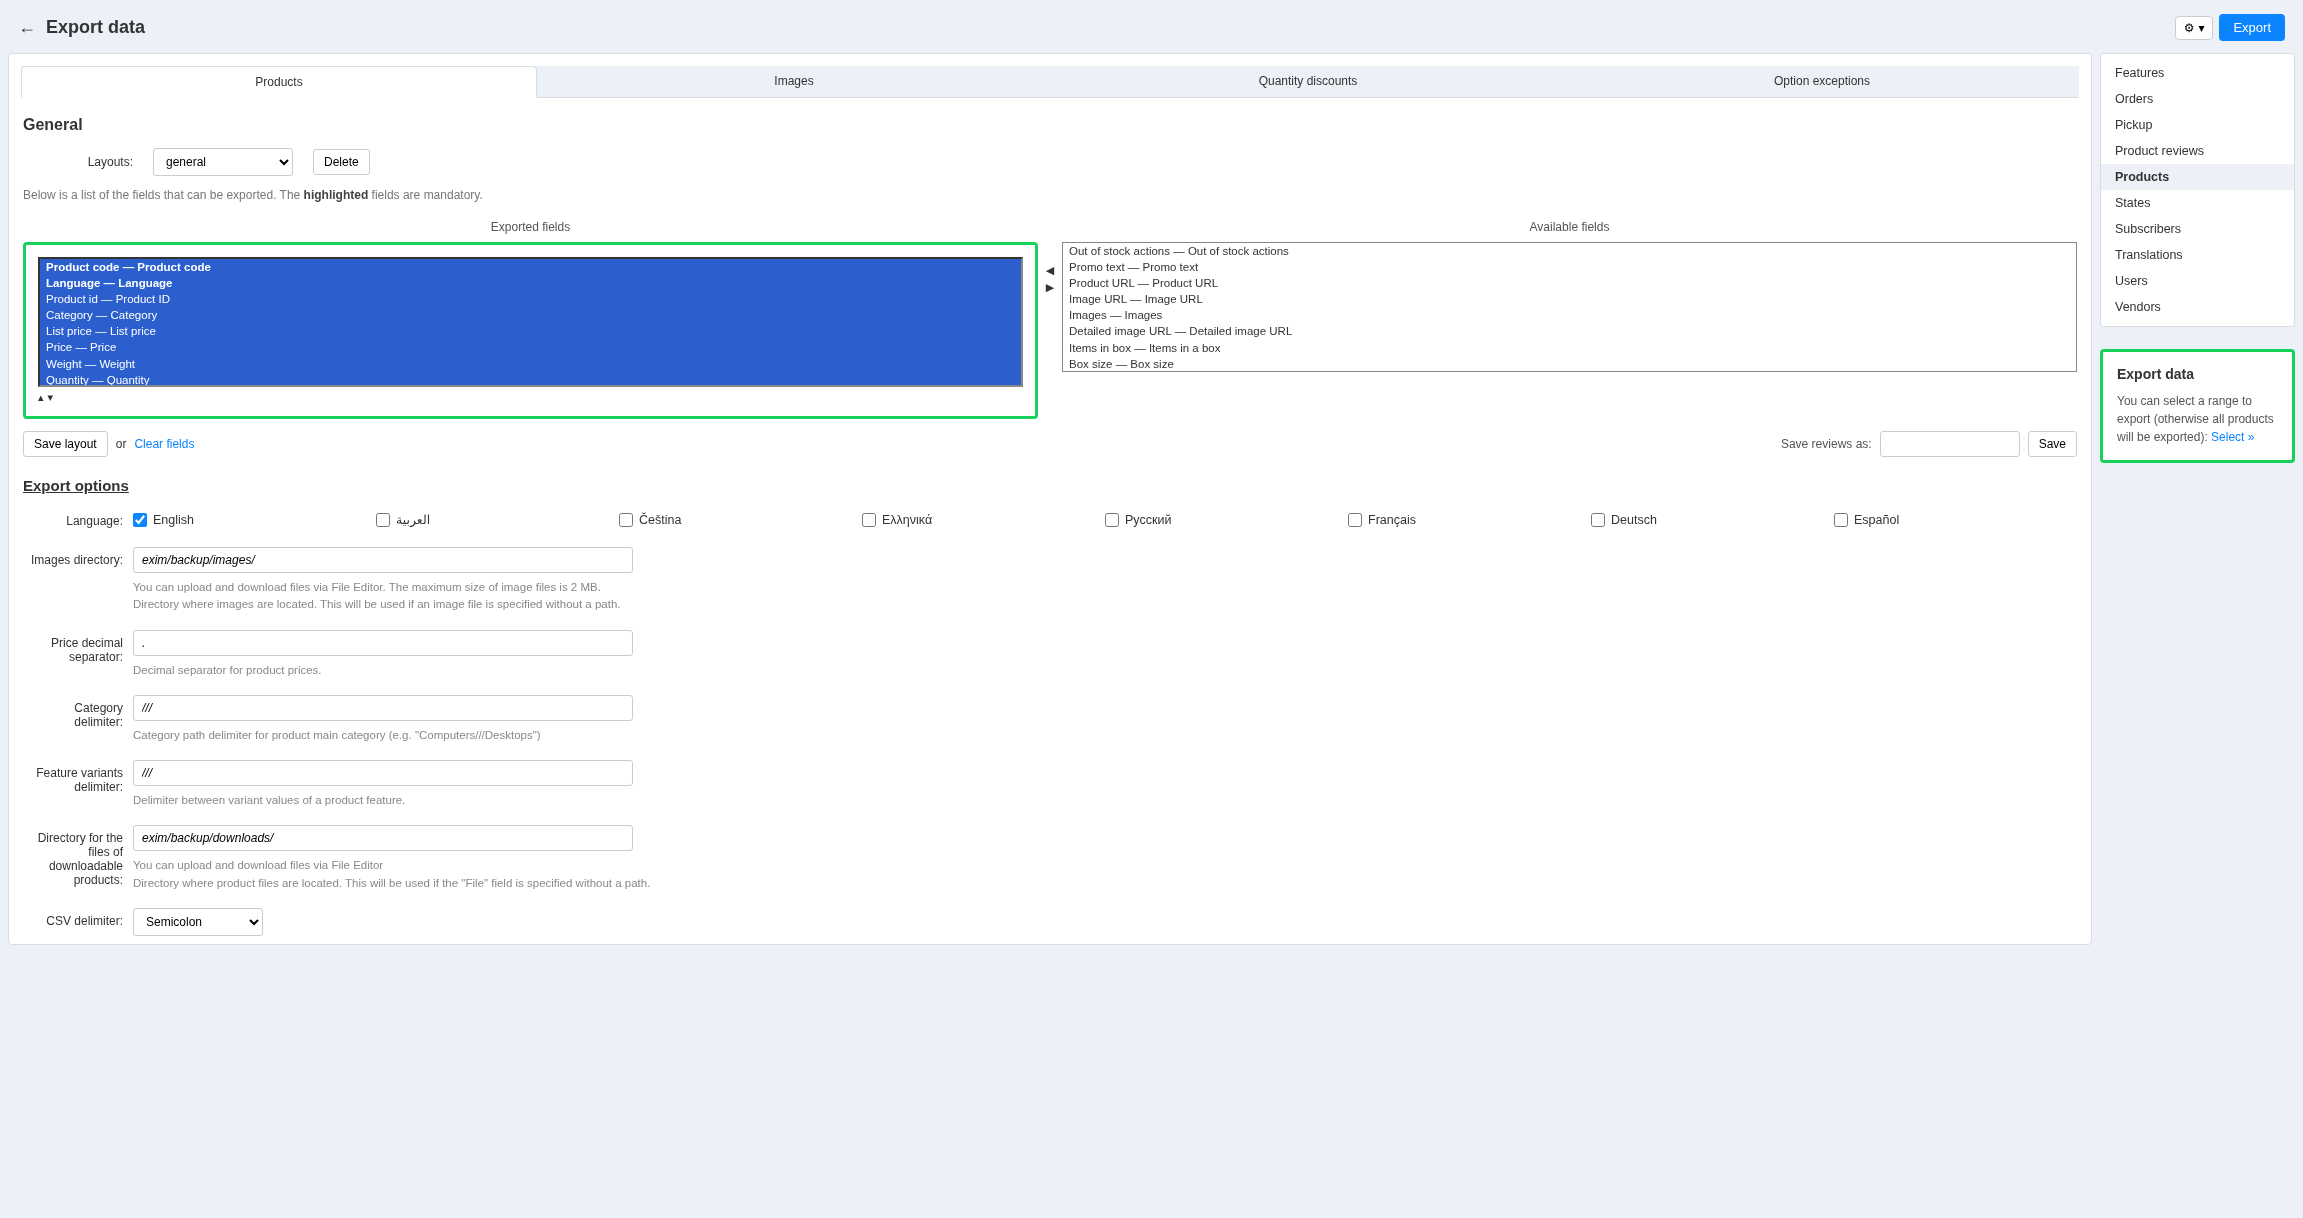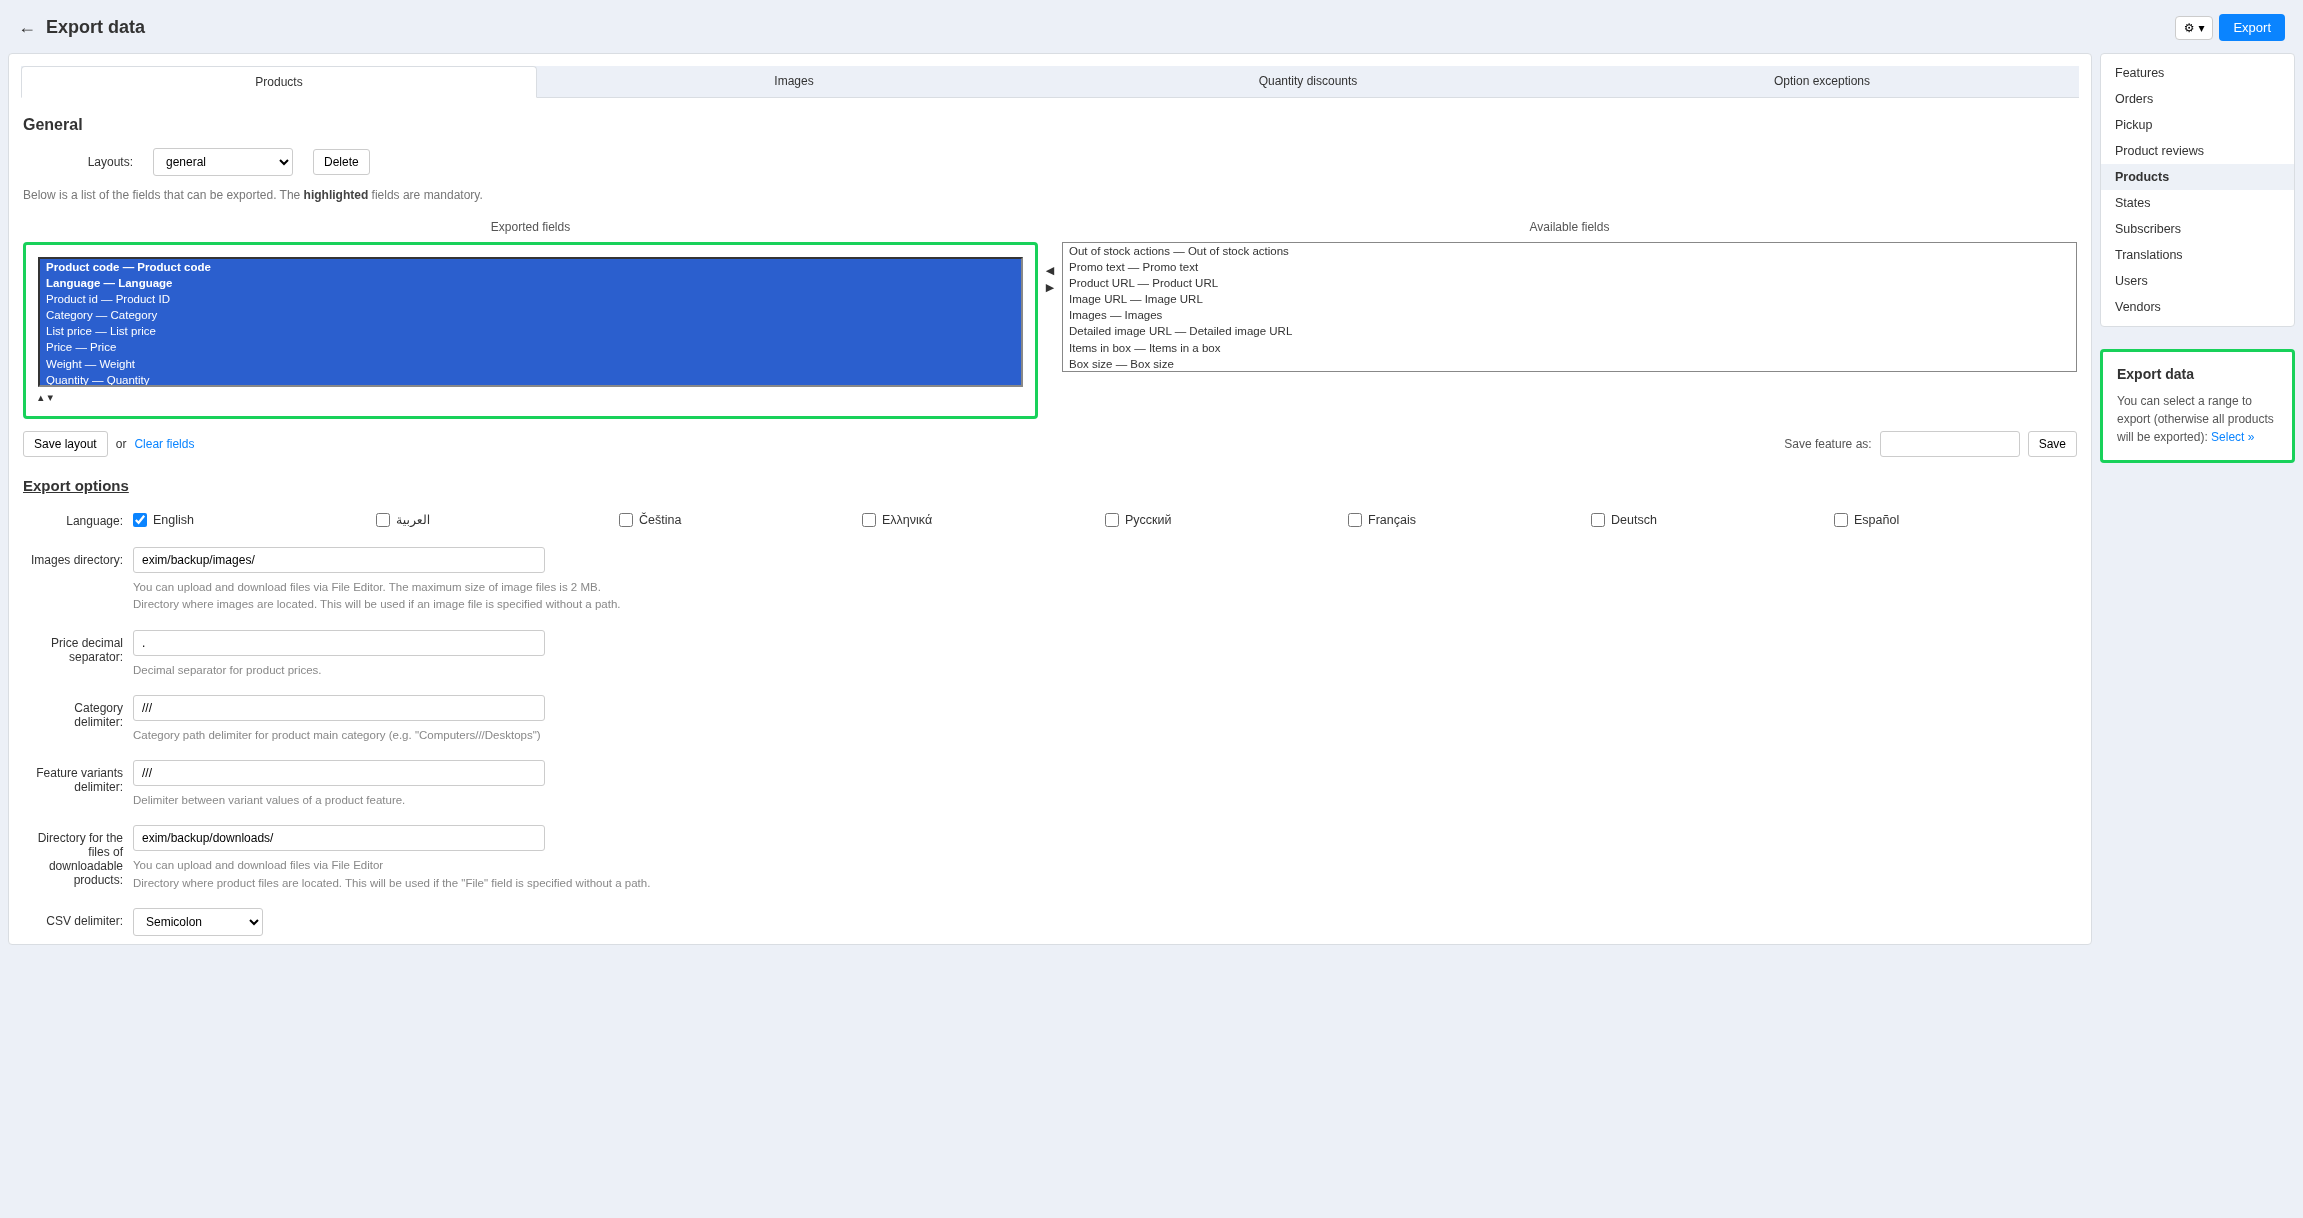--- a/index.html
+++ b/index.html
@@ -156,21 +156,21 @@
 
 
 .sub-title { font-size: 15px; font-weight: 700; padding: 8px 14px 6px 14px; text-decoration: underline; }
 .opt-row { display: flex; align-items: flex-start; padding: 8px 14px; }
 .opt-label { width: 110px; text-align: right; font-size: 12px; color: #333; padding-top: 6px; padding-right: 10px; }
 .opt-body { flex: 1; }
 .opt-help { font-size: 11.5px; color: #888; margin-top: 6px; line-height: 1.5; }
 .lang-grid { display: flex; flex-wrap: wrap; gap: 0; }
 .lang-item { width: 12.5%; display: flex; align-items: center; gap: 6px; font-size: 12.5px; padding: 4px 0; }
 .lang-item input[type=checkbox] { width: 14px; height: 14px; accent-color: #0a84ff; }
-.text-field-wide { width: 412px; }
+.text-field-wide { width: 500px; font-style: italic; }
 </style>
 </head>
 <body>
 
 <div class="page">
   <div class="header">
     <div class="header-left">
       <span class="back-arrow">←</span>
       <span class="page-title">Export data</span>
     </div>
@@ -246,21 +246,21 @@
         </div>
       </div>
 
       <div class="layout-actions">
         <div class="left">
           <button class="btn-plain">Save layout</button>
           <span>or</span>
           <span class="link">Clear fields</span>
         </div>
         <div class="right">
-          <span>Save feature as:</span>
+          <span>Save reviews as:</span>
           <input type="text" style="width: 140px;">
           <button class="btn-plain">Save</button>
         </div>
       </div>
 
       <div class="sub-title">Export options</div>
 
       <div class="opt-row">
         <div class="opt-label">Language:</div>
         <div class="opt-body lang-grid" id="lang-grid">

